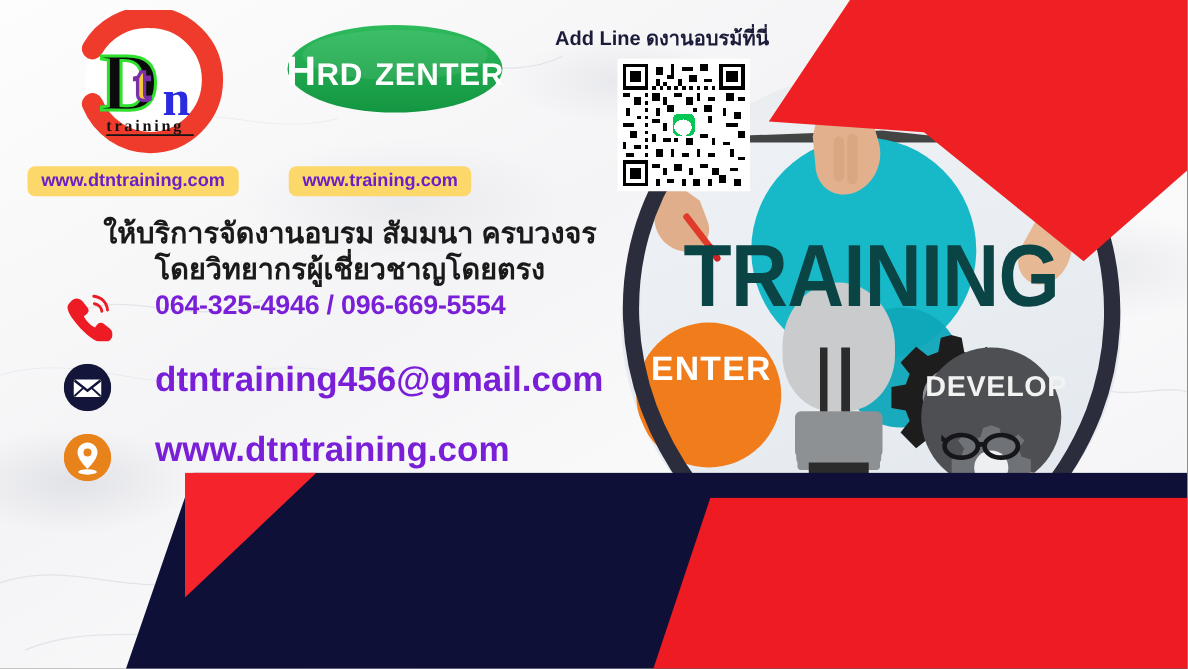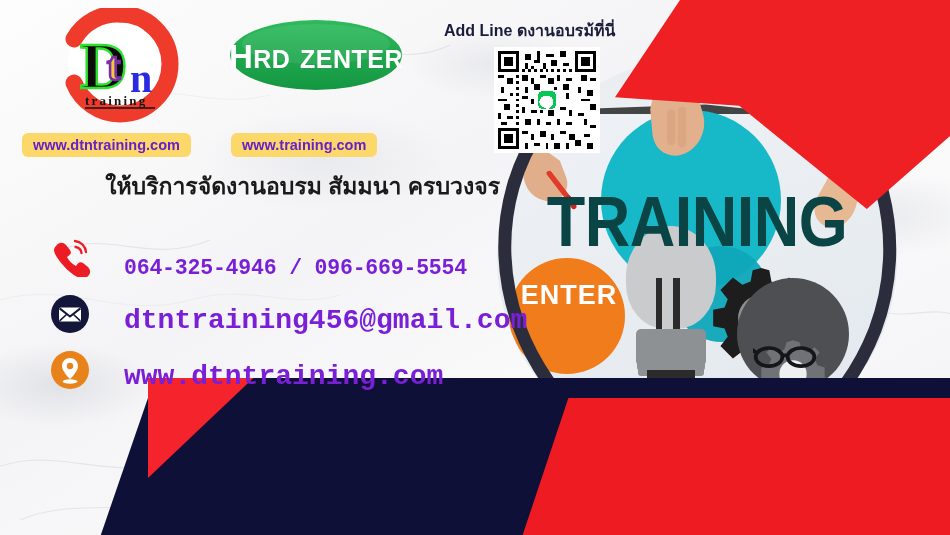--- a/index.html
+++ b/index.html
@@ -174,28 +174,28 @@
   .addline .lat{font-weight:bold;}
   .qr{
     position:absolute;left:494px;top:47px;width:106px;height:106px;
     background:#fff;padding:4px;
   }
   .qr svg{width:100%;height:100%;display:block;}
 
   
   .headline{
     position:absolute;left:60px;top:172px;width:440px;
-    text-align:right;color:#1a1a1a;font-weight:bold;
+    text-align:center;color:#1a1a1a;font-weight:bold;
     font-size:23px;line-height:1.28;
   }
   .headline div{white-space:nowrap;}
 
   
   .contact{position:absolute;left:46px;top:232px;width:460px;}
-  .crow{display:flex;align-items:flex-end;height:48px;margin-bottom:8px;font-family:Liberation Mono, monospace;}
+  .crow{display:flex;align-items:flex-start;height:48px;margin-bottom:8px;}
   .cicon{width:48px;height:44px;flex:0 0 48px;display:flex;align-items:center;justify-content:center;}
   .cicon svg{display:block;}
   .ctext{
     margin-left:30px;color:#7a1fd8;font-weight:bold;font-size:28px;
     white-space:nowrap;
   }
   .ctext.phone{font-size:21.5px;letter-spacing:-0.2px;}
 </style>
 </head>
 <body>
@@ -329,20 +329,21 @@
         <svg viewBox="0 0 60 60" aria-hidden="true">
           <g fill="#e5b793">
             <path d="M0 42 L18 30 L34 26 L52 30 L58 42 L58 60 L6 60 Z"></path>
             <rect x="2" y="34" width="24" height="8" rx="4" transform="rotate(-18 14 38)"></rect>
           </g>
         </svg>
       </div>
 
       <div class="word word-training">TRAINING</div>
       <div class="word word-skill">ENTER</div>
+      <div class="word word-develop">DEVELOP</div>
     </div>
 
     <div class="arc">
       <svg viewBox="0 0 436 428" aria-hidden="true">
         <path d="M112 34 C34 86 6 190 40 282 C58 330 86 362 112 386" fill="none" stroke="#2b2d3c" stroke-width="13" stroke-linecap="round"></path>
         <path d="M330 38 C404 92 430 196 396 286 C378 332 350 364 324 386" fill="none" stroke="#2b2d3c" stroke-width="13" stroke-linecap="round"></path>
       </svg>
     </div>
   </div>
 
@@ -499,20 +500,21 @@
       </g>
 
       <rect x="13" y="13" width="7" height="7" fill="#fff"></rect>
       <rect x="13.5" y="13.5" width="6" height="6" rx="1.6" fill="#06c755"></rect>
       <path d="M16.5 15 c-1.5 0 -2.6 .95 -2.6 2.1 c0 1.03 .86 1.9 2.03 2.06 c.08 .02 .18 .05 .21 .12 c.02 .06 .01 .15 .01 .21 l-.03 .2 c-.01 .06 -.05 .23 .2 .13 c.25 -.1 1.37 -.81 1.87 -1.38 c.34 -.38 .51 -.77 .51 -1.34 c0 -1.15 -1.16 -2.1 -2.2 -2.1 z" fill="#fff"></path>
     </svg>
   </div>
 
   <div class="headline">
     <div>ให้บริการจัดงานอบรม สัมมนา ครบวงจร</div>
+    <div>โดยวิทยากรผู้เชี่ยวชาญโดยตรง</div>
   </div>
 
   <div class="contact">
 
     <div class="crow">
       <span class="cicon">
         <svg width="40" height="38" viewBox="0 0 40 38" aria-hidden="true">
           <g fill="#ed1c24">
             <path d="M6 7 C9 3 13 3 16 6 L20 11 C21.5 13 21 15 19 16.5 L17 18 C19 22 22 25 26 27 L27.5 25 C29 23 31 22.5 33 24 L38 28 C41 31 41 35 37 38 C33 41 27 39 20 33 C12 26 4 16 4 11 C4 9.5 5 8 6 7 Z"></path>
           </g>

